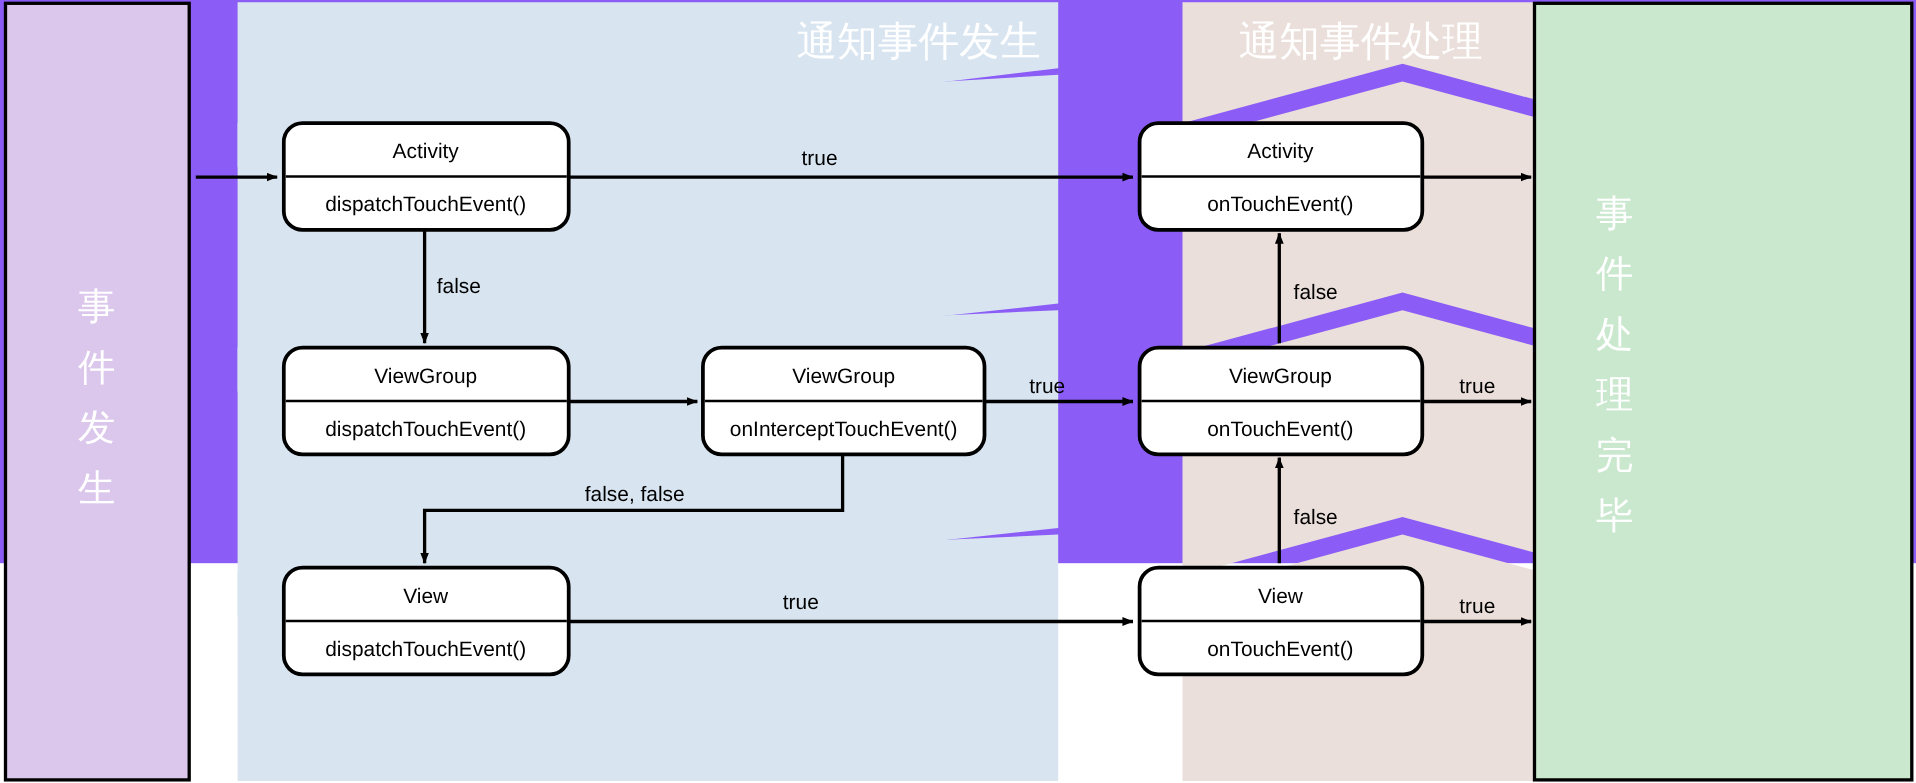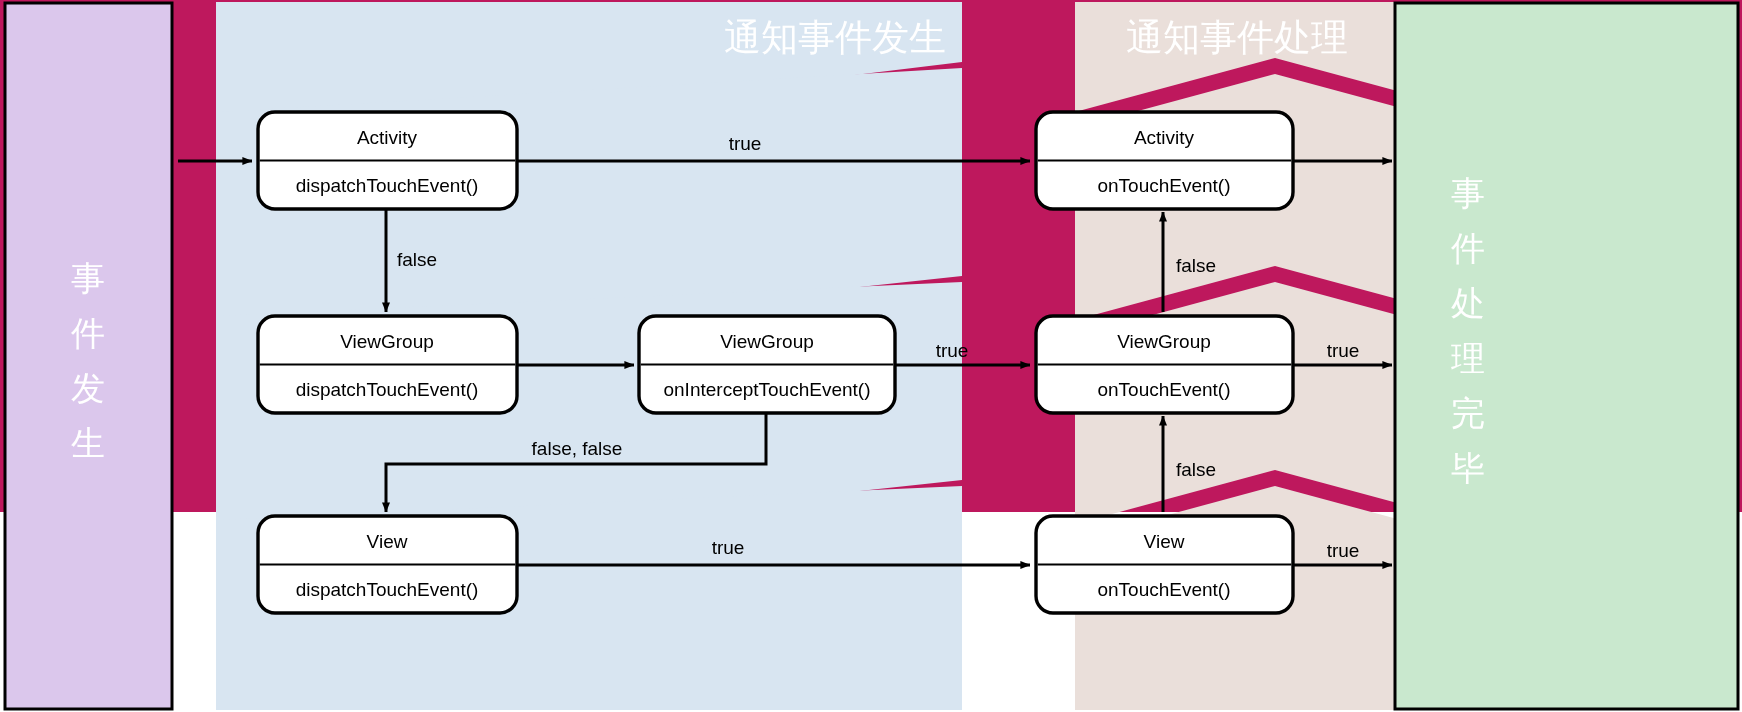--- a/index.html
+++ b/index.html
@@ -1,17 +1,17 @@
 <!DOCTYPE html>
 <html><head>
 <meta charset="utf-8">
 <style>
   html,body{margin:0;padding:0;background:#ffffff;}
   body{width:1742px;height:712px;overflow:hidden;font-family:"Liberation Sans","DejaVu Sans",sans-serif;}
-  #stage{position:relative;width:1742px;height:512px;background:#be185d;}
+  #stage{position:relative;width:1742px;height:512px;background:#8b5cf6;}
   svg{display:block;}
   .band-blue{fill:#d8e5f1;}
   .band-pink{fill:#eadfda;}
   .panel-purple{fill:#dbc7ec;stroke:#000;stroke-width:3;}
   .panel-green{fill:#c9e8ce;stroke:#000;stroke-width:3;}
   .nodebox{fill:#ffffff;stroke:#000000;stroke-width:3.4;}
   .divline{stroke:#000000;stroke-width:2.2;}
   .edge{stroke:#000000;stroke-width:3;fill:none;}
   .edgelbl{font-size:19px;fill:#000;font-family:"Liberation Sans","DejaVu Sans",sans-serif;}
   .boxtxt{font-size:19px;fill:#000;text-anchor:middle;font-family:"Liberation Sans","DejaVu Sans",sans-serif;}

